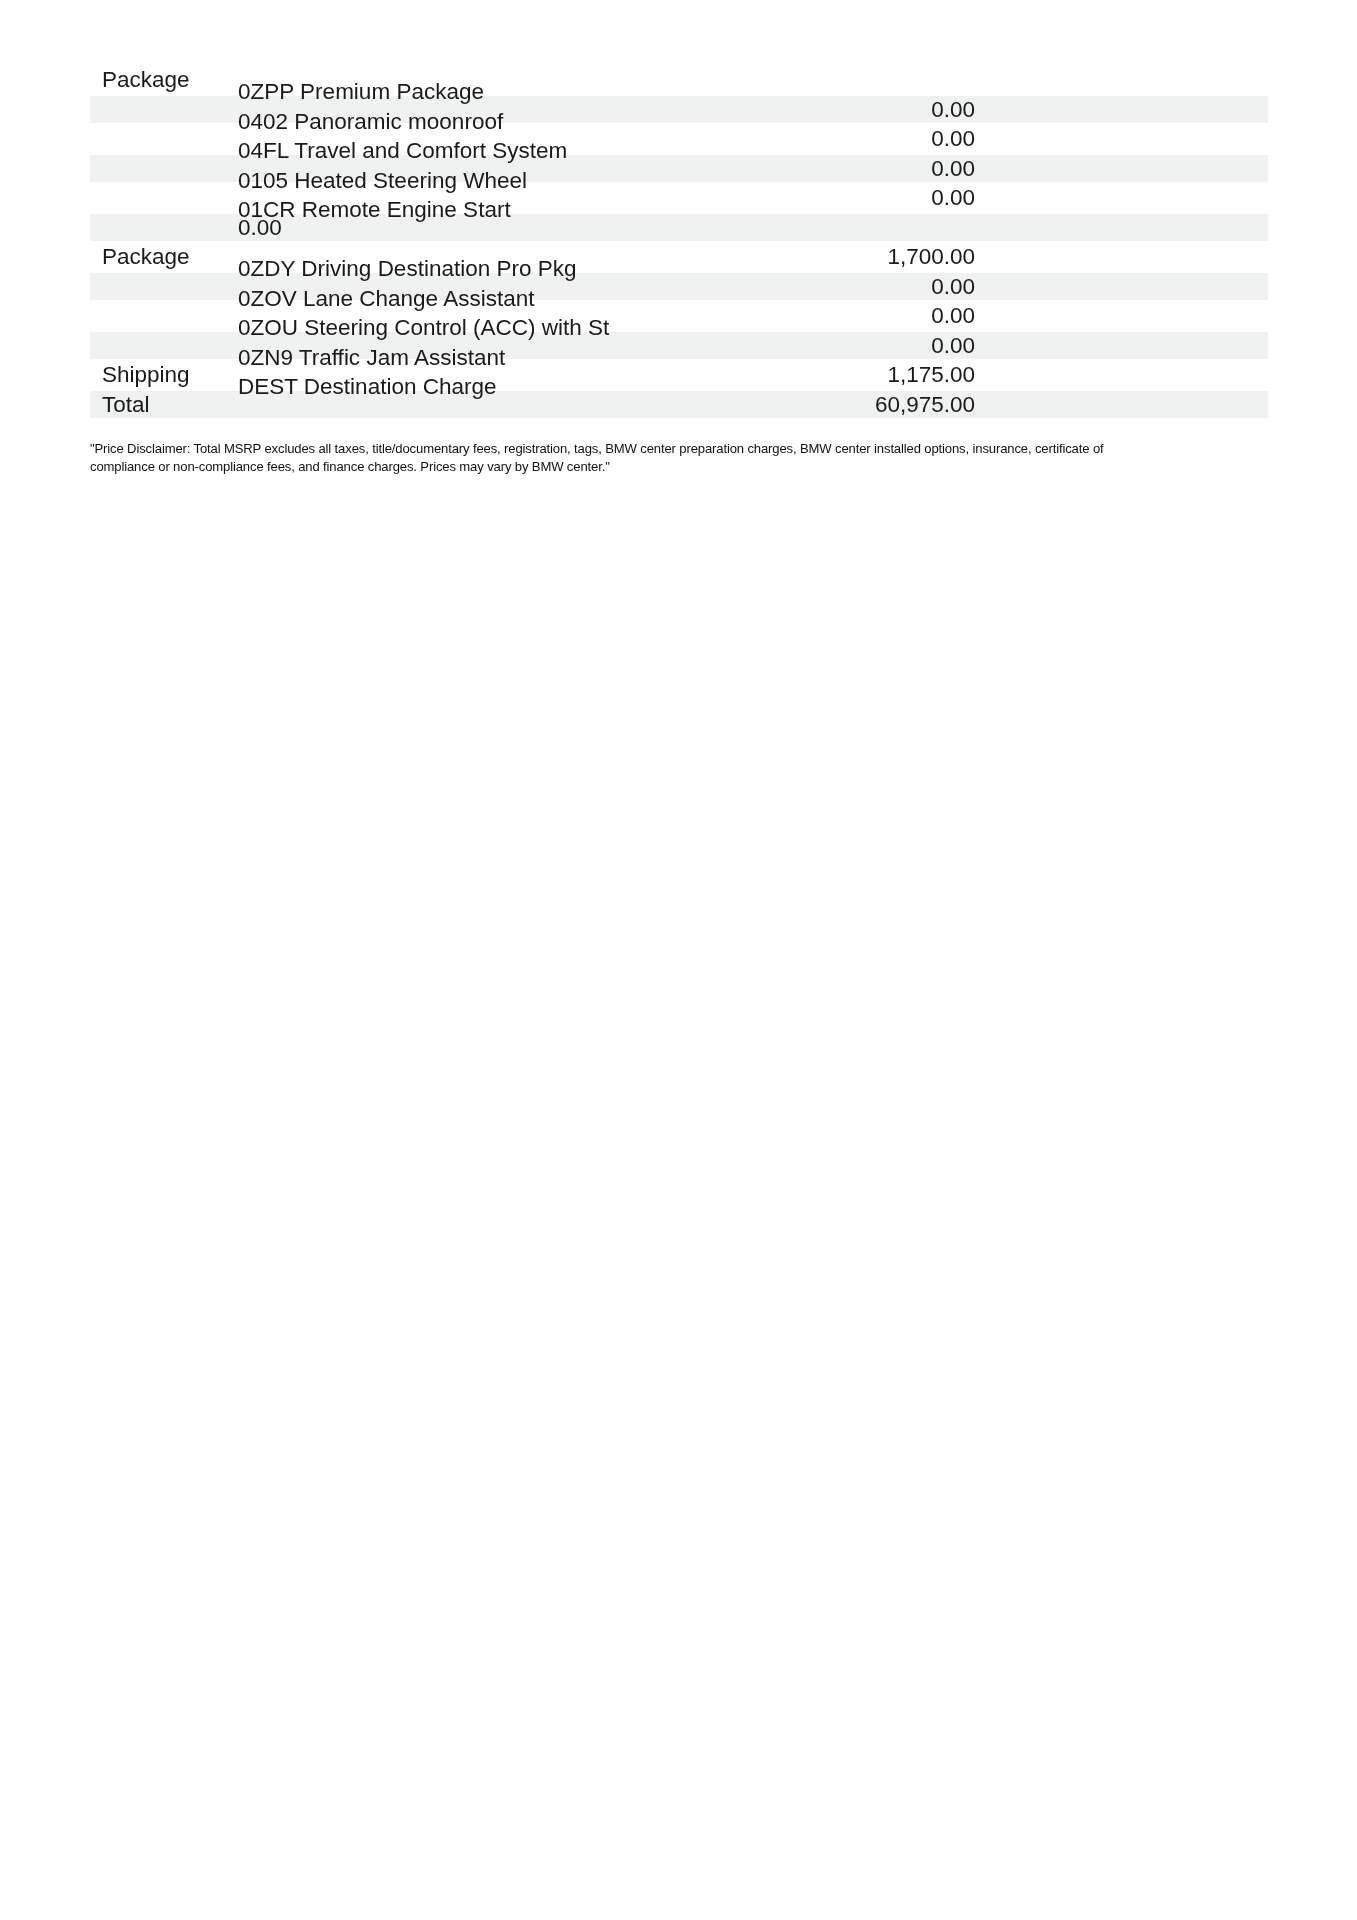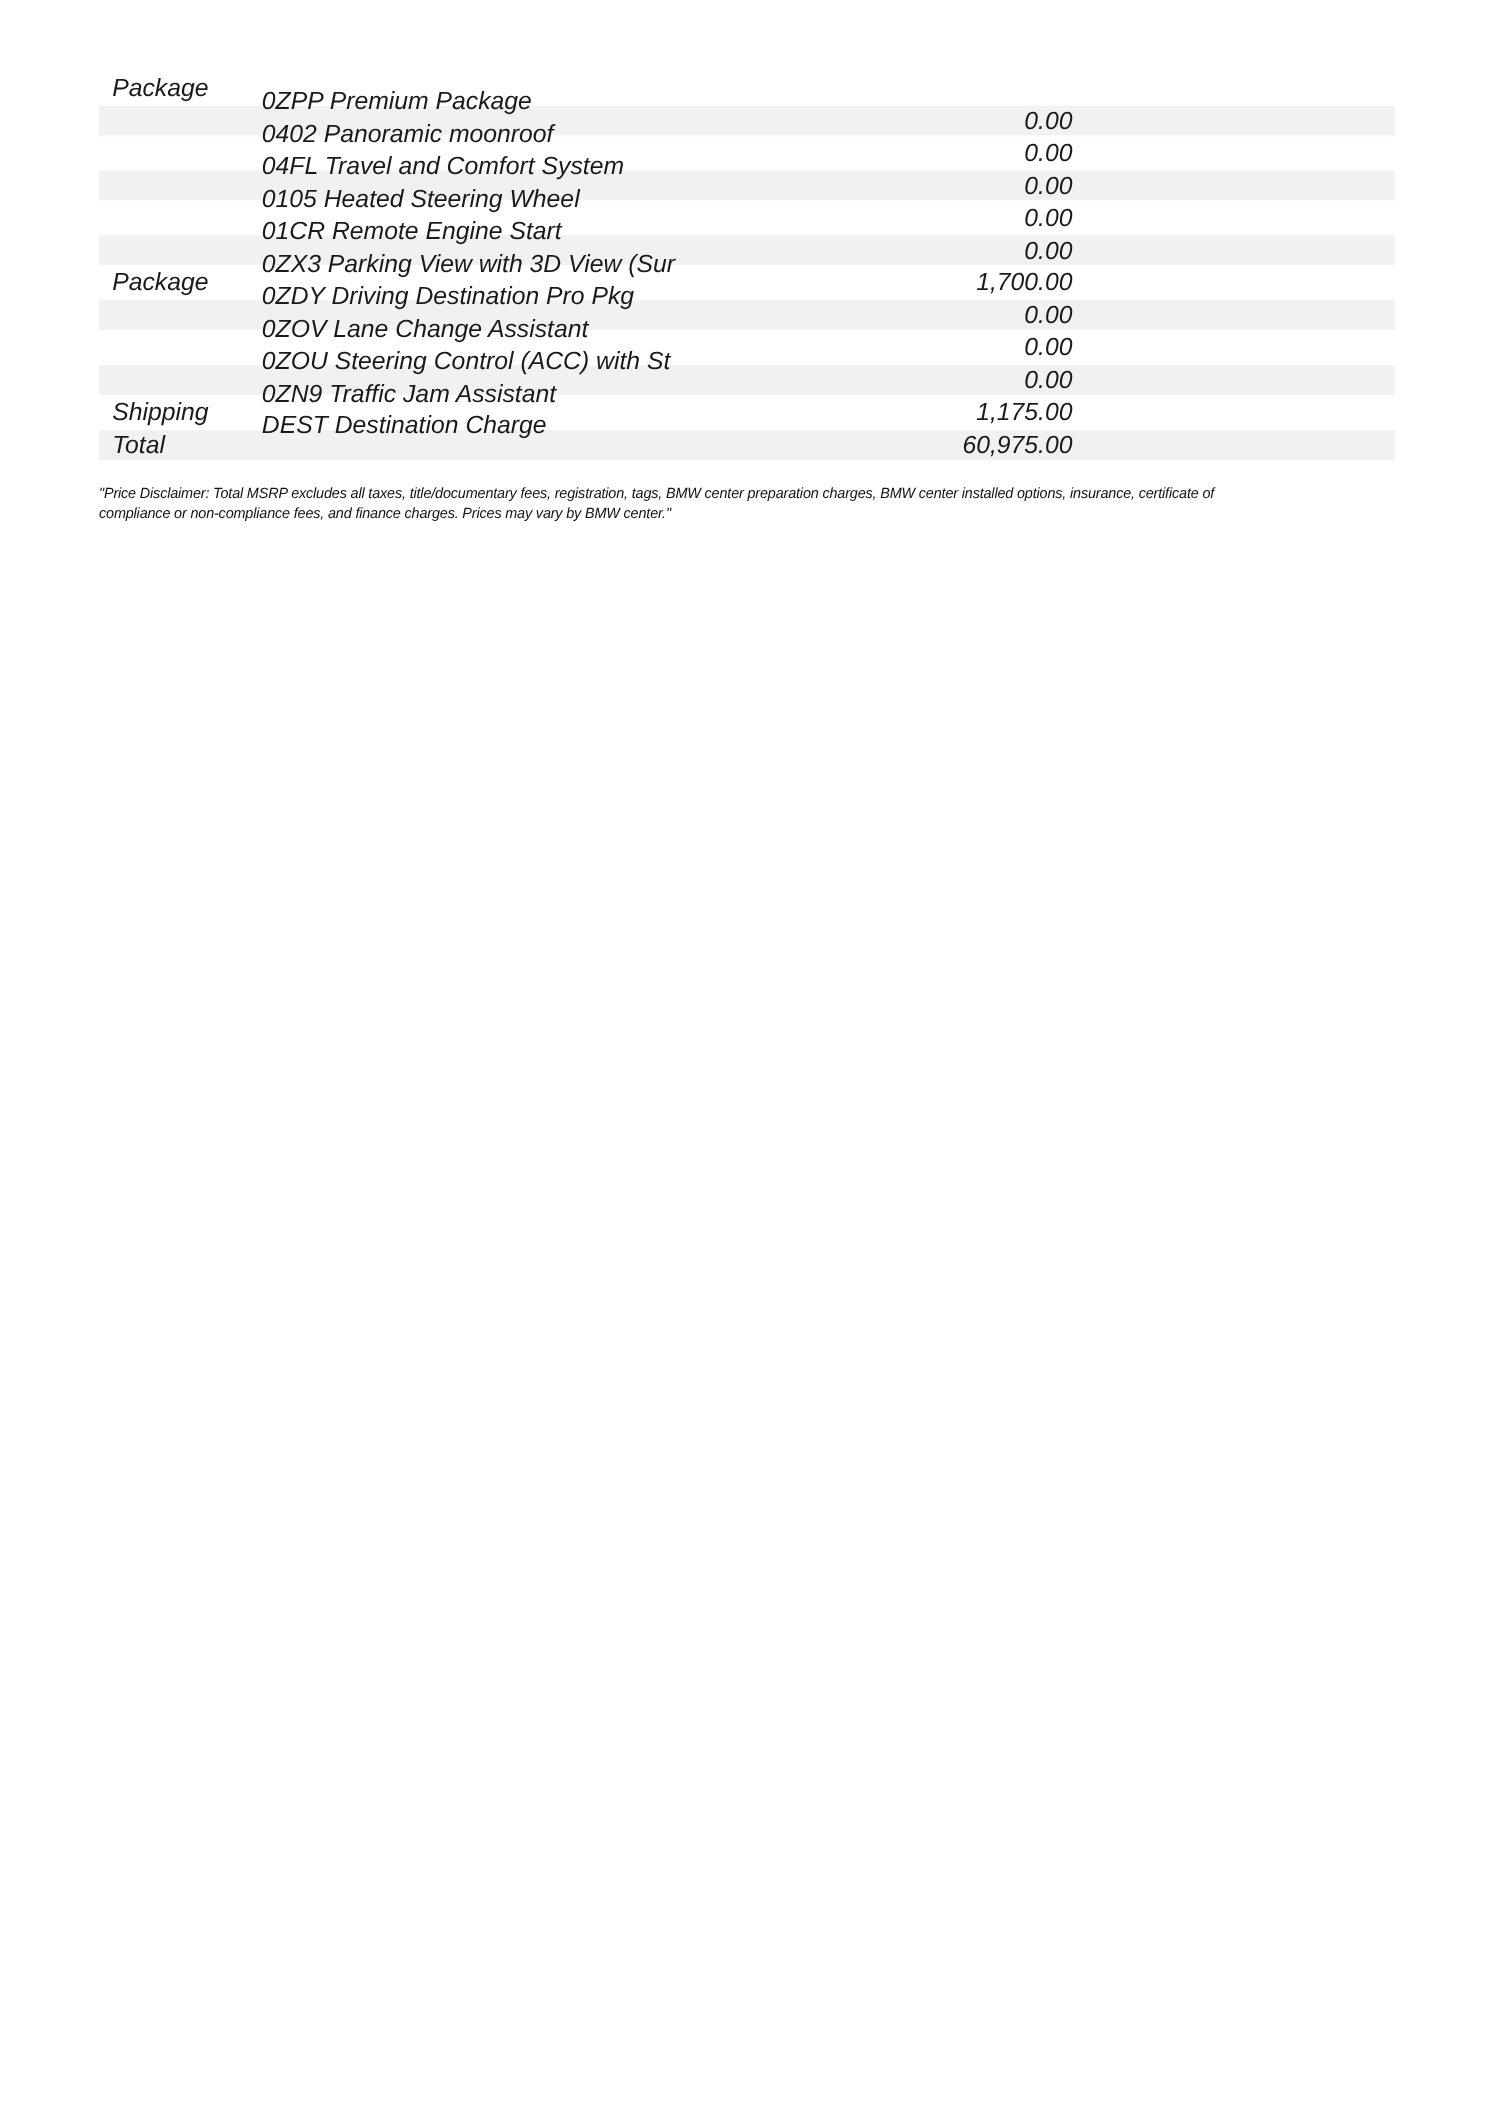--- a/index.html
+++ b/index.html
@@ -12,21 +12,20 @@
     height: 1920px;
     font-family: "Liberation Sans", sans-serif;
     -webkit-font-smoothing: antialiased;
   }
   .page {
     position: relative;
     width: 1357px;
     height: 1637px;
     background: #ffffff;
     overflow: hidden;
-    font-style: italic;
   }
   .pricing-table {
     position: absolute;
     left: 90px;
     top: 65px;
     width: 1178px;
   }
   .row {
     display: flex;
     align-items: center;
@@ -100,21 +99,20 @@
     <span class="c2">0105 Heated Steering Wheel</span>
     <span class="c3">0.00</span>
   </div>
       <div class="row">
     <span class="c1"></span>
     <span class="c2">01CR Remote Engine Start</span>
     <span class="c3">0.00</span>
   </div>
       <div class="row striped">
     <span class="c1"></span>
-    <span class="c2">0ZX3 Parking View with 3D View (Sur</span>
     <span class="c3">0.00</span>
   </div>
       <div class="row">
     <span class="c1">Package</span>
     <span class="c2">0ZDY Driving Destination Pro Pkg</span>
     <span class="c3">1,700.00</span>
   </div>
       <div class="row striped">
     <span class="c1"></span>
     <span class="c2">0ZOV Lane Change Assistant</span>

